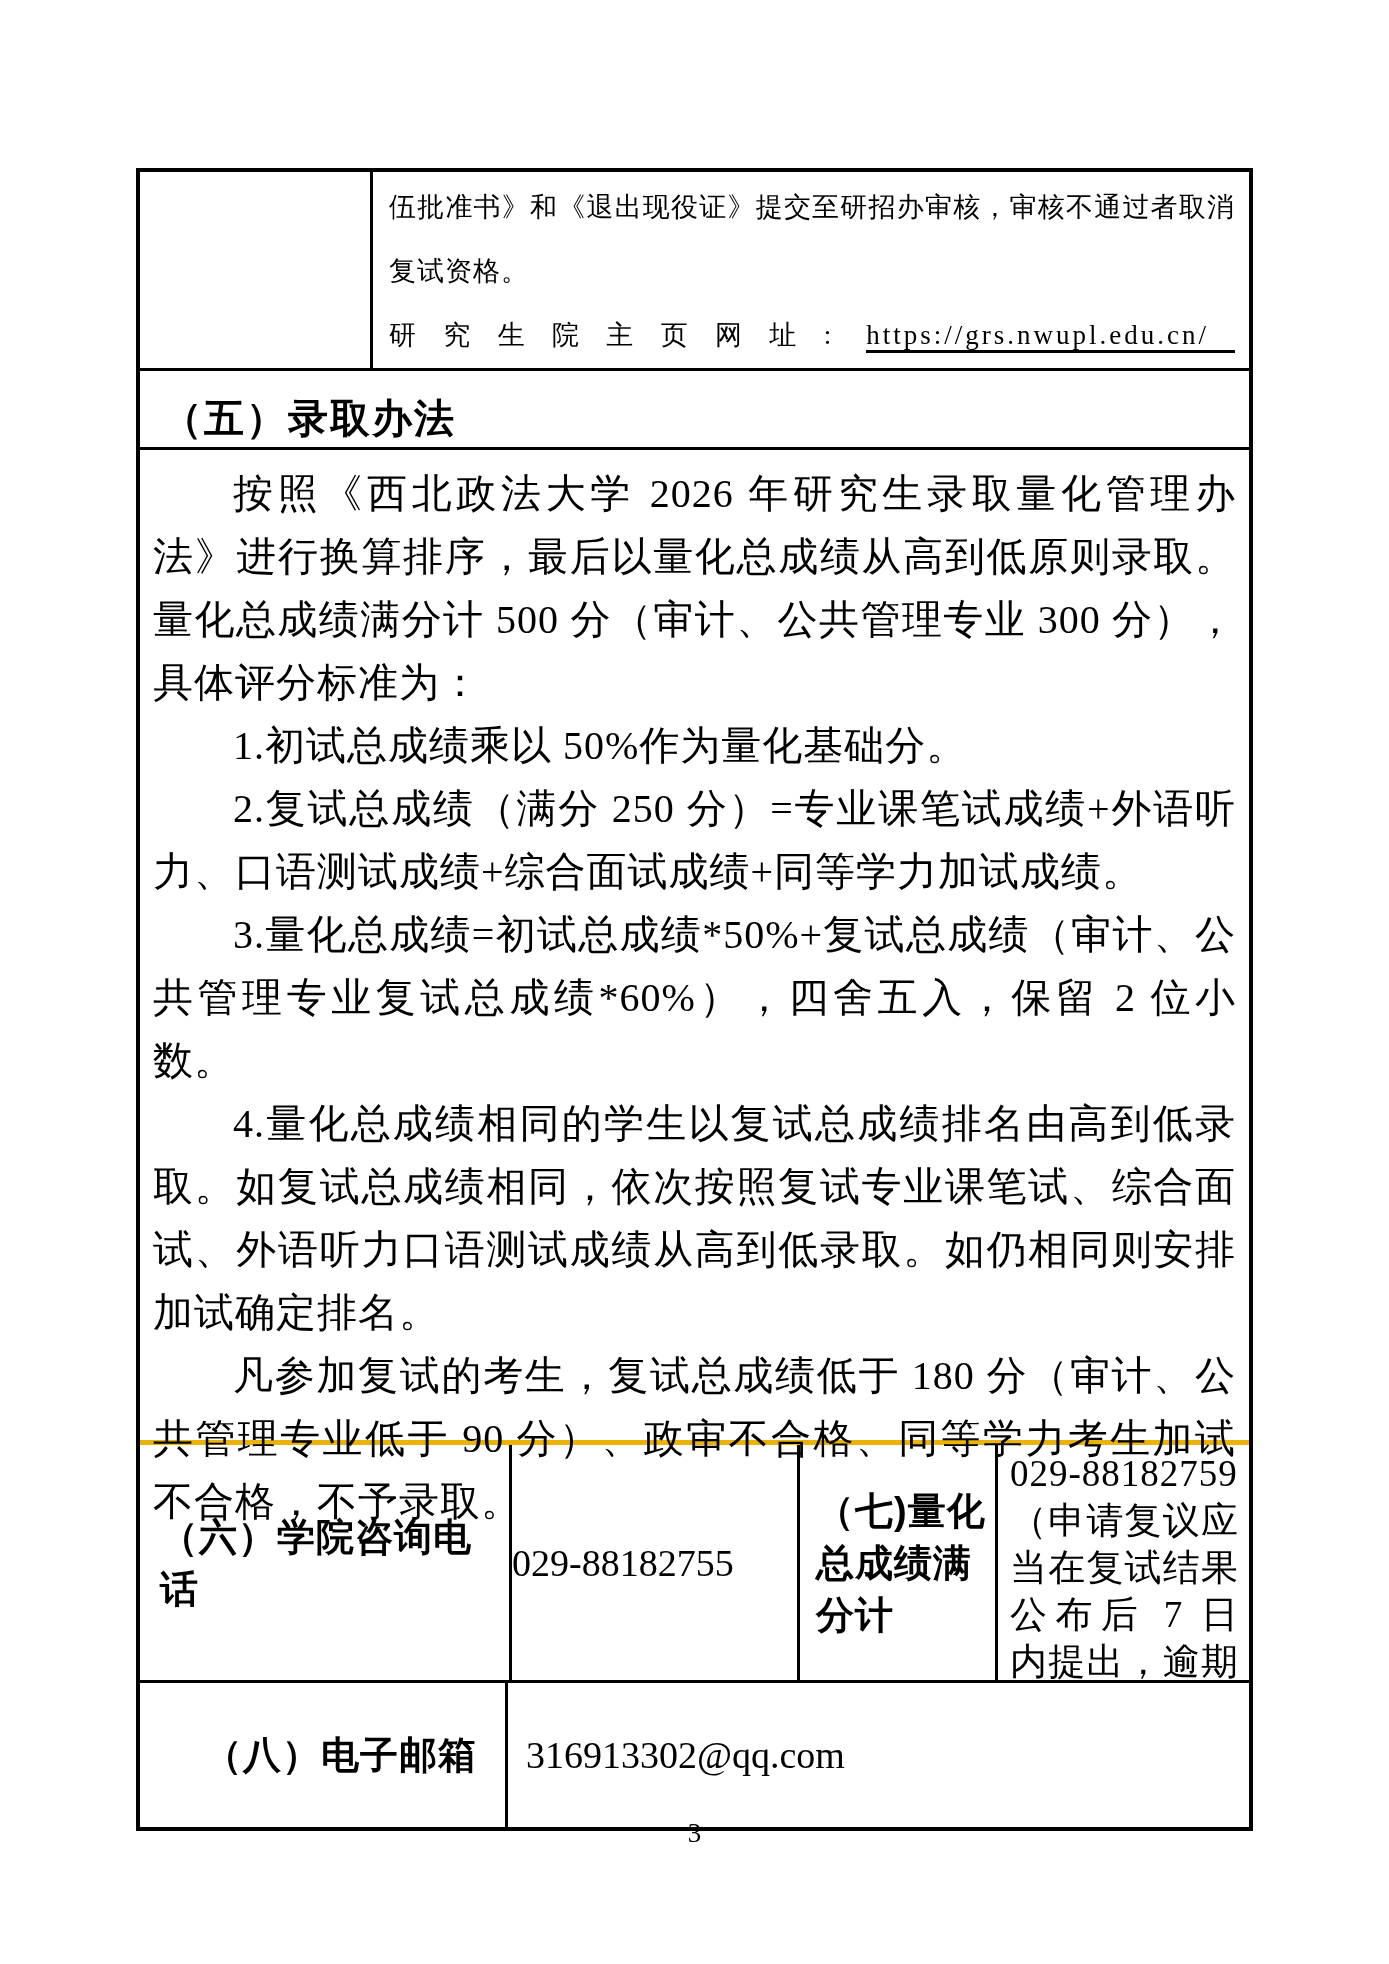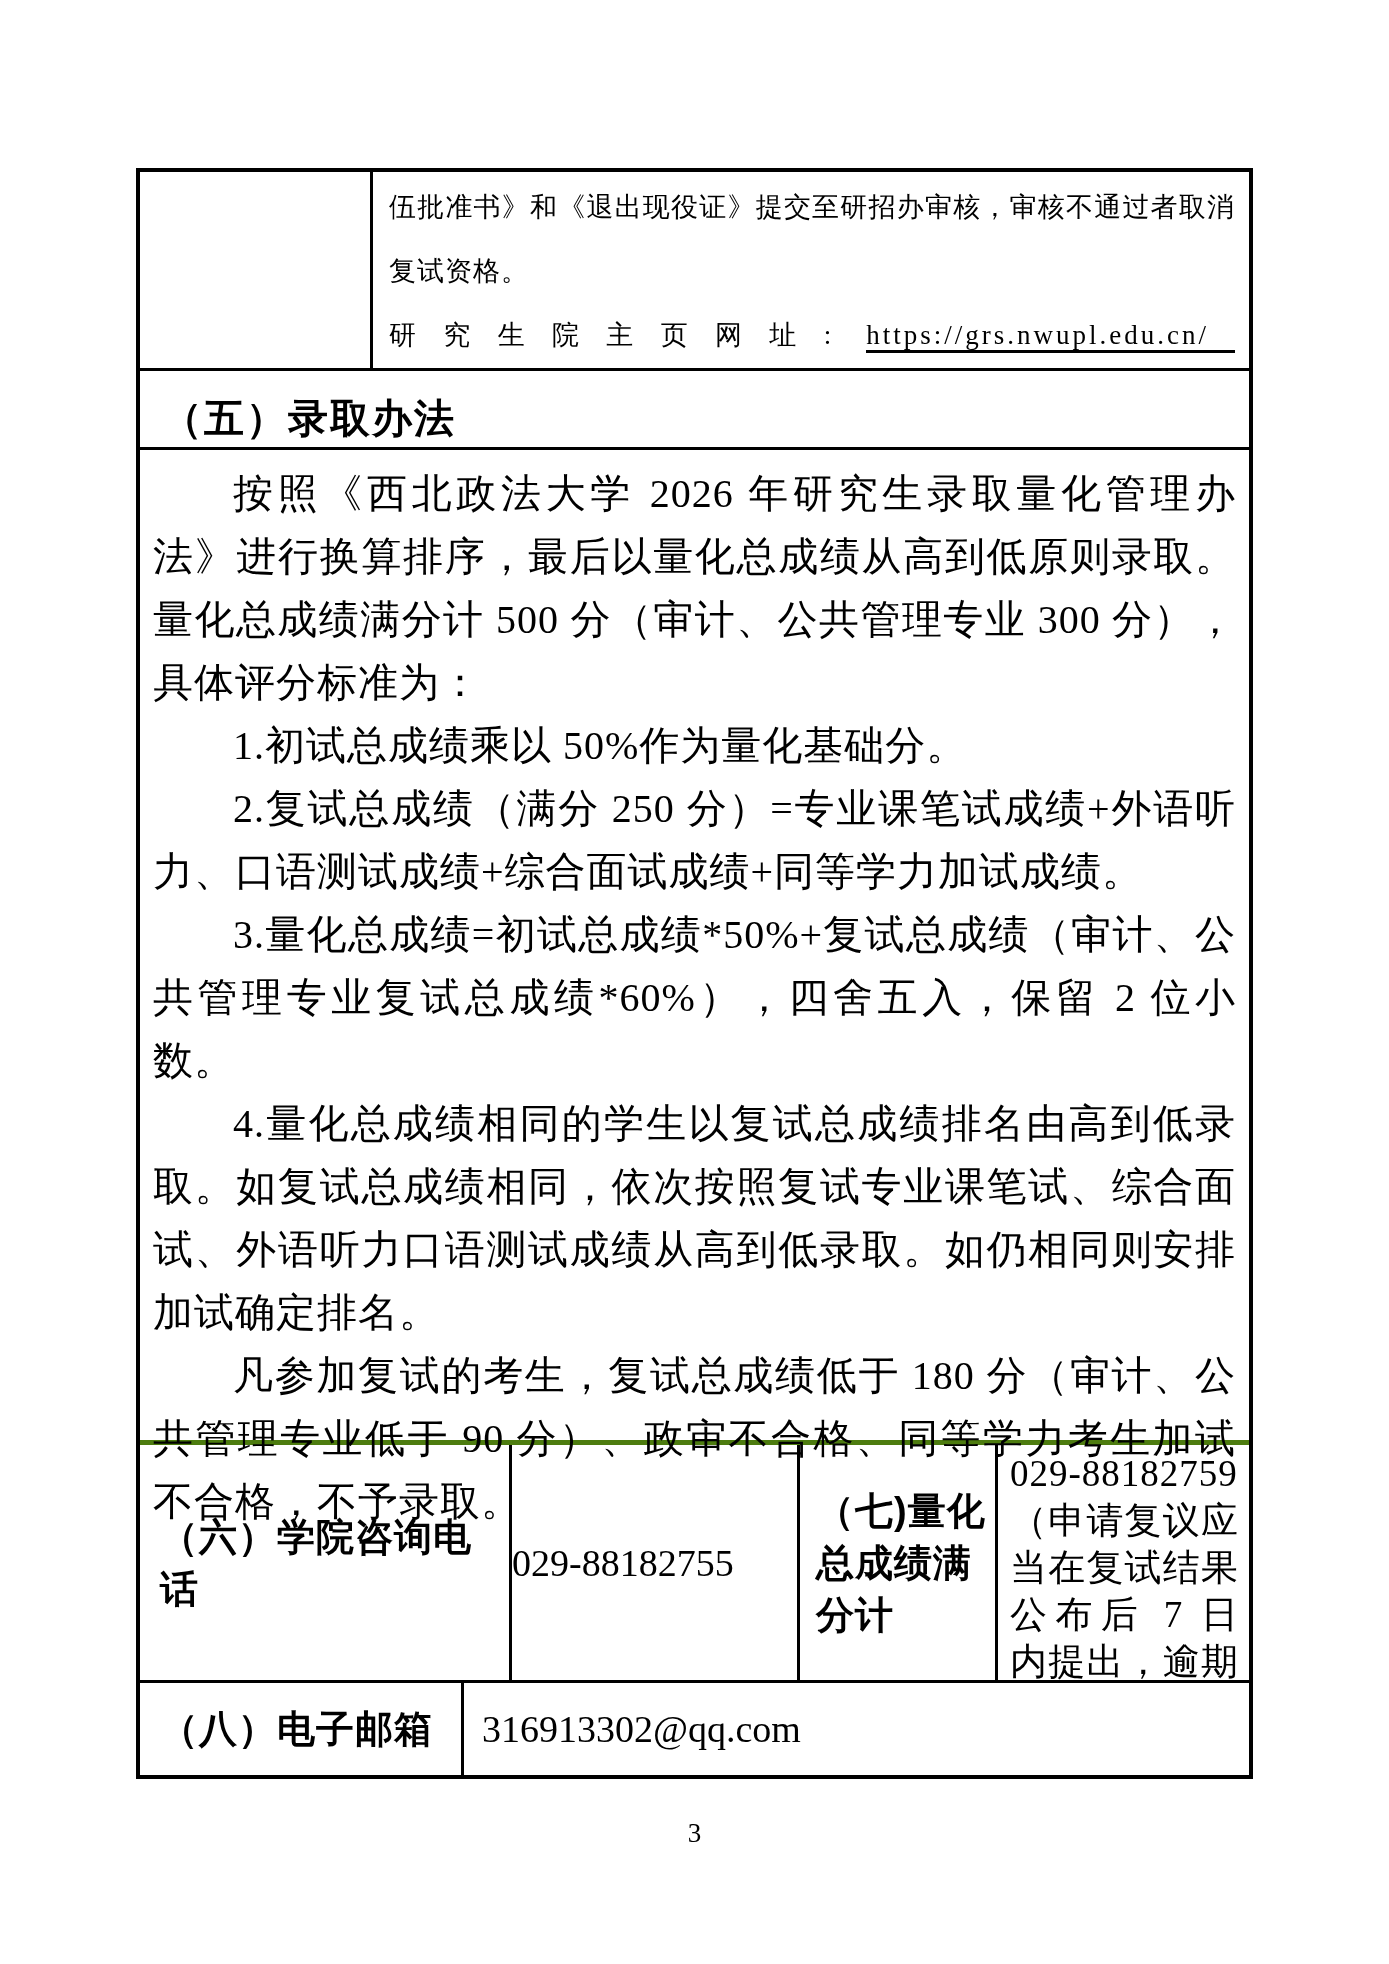--- a/index.html
+++ b/index.html
@@ -29,21 +29,21 @@
   }
 
   
   .row-heading { height:60px; align-items:center;margin-top:19px; }
   .heading-text {
     font-family:"Liberation Sans","DejaVu Sans",sans-serif; font-weight:bold;
     font-size:40px; padding-left:22px; letter-spacing:2px;
   }
 
   
-  .row-body { height:995px; border-bottom:5px solid #4d7c0f; display:block; }
+  .row-body { height:995px; border-bottom:5px solid #eab308; display:block; }
   .body-inner { padding:12px 13px 0 13px; }
   .body-inner p {
     font-size:40px; line-height:63px; text-align:justify;
     text-indent:2em; letter-spacing:1px;
   }
 
   
   .row-contacts { height:238px; }
   .row-contacts > div { border-right:3px solid #000; overflow:hidden; }
   .row-contacts > div:last-child { border-right:none; }
@@ -53,21 +53,21 @@
   }
   .cell-label6 { width:372px; display:flex; align-items:center; padding:0 10px 0 20px; }
   .cell-phone6 { width:288px; display:flex; align-items:center; font-size:38px; }
   .cell-label7 { width:198px; display:flex; align-items:center; padding-left:16px; }
   .cell-phone7 {
     flex:1; font-size:37px; line-height:47px; padding:5px 10px 0 12px;
     text-align:justify; letter-spacing:1px;
   }
 
   
-  .row-email { height:92px; }
+  .row-email { height:144px;padding-left:44px; }
   .cell-label8 { width:324px; display:flex; align-items:center; padding-left:20px; border-right:3px solid #000; }
   .cell-email { flex:1; display:flex; align-items:center; padding-left:18px; font-size:38px; }
 
   
   .page-number {
     position:absolute; left:0; right:0; top:1818px;
     text-align:center; font-size:27px;
   }
 </style>
 </head>

